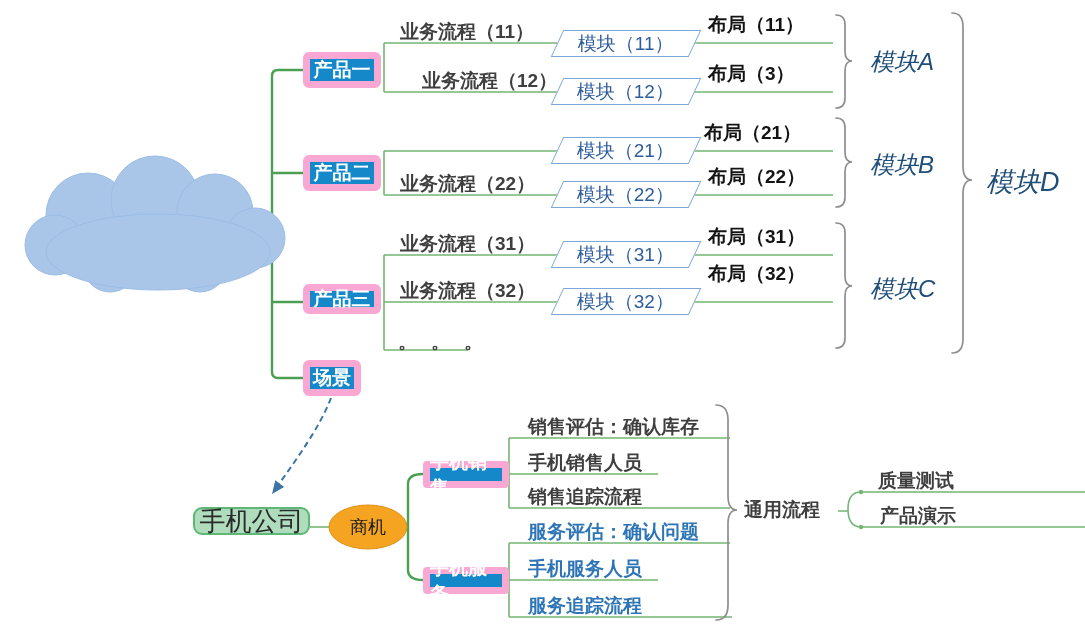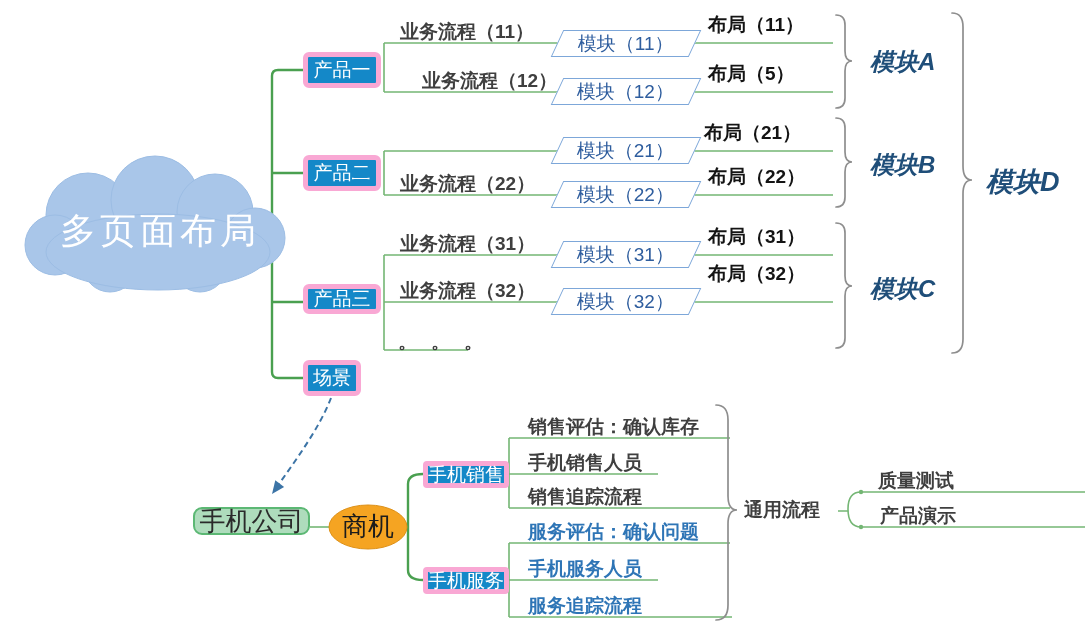--- a/index.html
+++ b/index.html
@@ -9,37 +9,37 @@
   .st-trunk{fill:none;stroke:var(--trunk_green,#4aa050);stroke-width:2.4px;stroke-linecap:round;}
   .st-line{fill:none;stroke:var(--line_green,#74b674);stroke-width:1.6px;}
   .st-brace{fill:none;stroke:var(--brace_gray,#8e8e8e);stroke-width:1.7px;stroke-linecap:round;}
   .st-arrow{fill:none;stroke:var(--arrow_blue,#3c74a6);stroke-width:2px;stroke-dasharray:6 4;}
   .cloud-part{fill:var(--cloud_fill,#a9c6e9);stroke:var(--cloud_edge,#9cbde4);stroke-width:1px;}
   .t{position:absolute;white-space:nowrap;font-size:19px;line-height:22px;z-index:3;font-weight:bold;}
   .flow{color:var(--text_dark,#3f3f3f);}
   .layout{font-weight:bold;color:var(--text_black,#141414);}
   .blueitem{color:var(--child_blue,#2e75b6);}
   .node{position:absolute;display:flex;align-items:center;justify-content:center;
-        background:var(--node_blue,#1488c8);color:var(--node_text,#fff);font-weight:normal;
-        font-size:19px;border-radius:6px;z-index:2;border:5px solid #f9a8d4;box-sizing:border-box;}
+        background:var(--node_blue,#1488c8);color:var(--node_text,#fff);font-weight:bold;
+        font-size:19px;border-radius:6px;z-index:2;border:7px solid #f9a8d4;box-sizing:border-box;}
   .para{position:absolute;width:138px;height:27px;background:#fff;
         border:1.5px solid var(--para_border,#7da7d9);transform:skewX(-25deg);
         display:flex;align-items:center;justify-content:center;z-index:2;box-sizing:border-box;}
   .para span{transform:skewX(25deg);color:var(--para_text,#2e5d9e);font-size:19px;white-space:nowrap;}
-  .group-label{position:absolute;font-weight:bold;font-style:italic;
+  .group-label{position:absolute;font-weight:normal;font-style:italic;
         color:var(--group_label,#1f4e79);font-size:24px;white-space:nowrap;z-index:3;}
   .serif{font-family:"Liberation Serif","DejaVu Serif",serif;}
   #cloud-text{position:absolute;left:48px;top:207px;width:224px;text-align:center;color:#fff;
         font-size:36px;letter-spacing:4px;font-weight:normal;z-index:3;}
   #company{position:absolute;left:193px;top:507px;width:117px;height:28px;z-index:2;
         background:var(--company_fill,#aedcbc);border:2px solid var(--company_border,#5cb874);
         border-radius:9px;display:flex;align-items:center;justify-content:center;box-sizing:border-box;
         color:var(--company_text,#2a2a2a);font-size:26px;}
   #opportunity-text{position:absolute;left:329px;top:513px;width:78px;text-align:center;z-index:3;
-        color:#1c1c1c;font-size:26px;line-height:28px;}
+        color:#1c1c1c;font-size:18px;line-height:28px;}
   .dots{letter-spacing:14px;color:var(--text_dark,#3f3f3f);}
 </style>
 </head>
 <body>
 
 <div id="canvas">
 
   <svg id="wires" width="1085" height="624" viewBox="0 0 1085 624">
 
     <path class="st-trunk" d="M303,70 H278 Q272,70 272,76 V372 Q272,378 278,378 H303 M272,173 H303 M272,302 H303"></path>
@@ -73,21 +73,20 @@
     <path class="st-line" d="M509,438 V508 M509,438 H730 M509,474 H658 M509,508 H730"></path>
     <path class="st-line" d="M509,543 V617 M509,543 H730 M509,580 H658 M509,617 H732"></path>
 
     <path class="st-brace" d="M716,405 Q728,405 728,420 L728,496 Q728,510 737,510 Q728,510 728,524 L728,605 Q728,620 716,620"></path>
 
     <path class="st-line" d="M838,511 H848 M861,492 Q848,492 848,509 Q848,527 861,527 M861,492 H1085 M861,527 H1085"></path>
     <circle cx="861" cy="492" r="2.2" fill="var(--line_green,#74b674)"></circle>
     <circle cx="861" cy="527" r="2.2" fill="var(--line_green,#74b674)"></circle>
   </svg>
 
-  <div id="cloud-text">多页面布局</div>
 
   <div class="node" style="left:303px;top:52px;width:78px;height:36px;">产品一</div>
   <div class="node" style="left:303px;top:155px;width:78px;height:36px;">产品二</div>
   <div class="node" style="left:303px;top:284px;width:78px;height:30px;">产品三</div>
   <div class="node" style="left:303px;top:360px;width:58px;height:36px;">场景</div>
 
   <div class="t flow" style="left:400px;top:21px;">业务流程（11）</div>
   <div class="t flow" style="left:422px;top:70px;">业务流程（12）</div>
   <div class="t flow" style="left:400px;top:173px;">业务流程（22）</div>
   <div class="t flow" style="left:400px;top:233px;">业务流程（31）</div>
@@ -107,21 +106,21 @@
       <span>模块（22）</span>
     </div>
   <div class="para" style="left:557px;top:241px;">
       <span>模块（31）</span>
     </div>
   <div class="para" style="left:557px;top:288px;">
       <span>模块（32）</span>
     </div>
 
   <div class="t layout" style="left:708px;top:14px;">布局（11）</div>
-  <div class="t layout" style="left:708px;top:63px;">布局（5）</div>
+  <div class="t layout" style="left:708px;top:63px;">布局（3）</div>
   <div class="t layout" style="left:704px;top:122px;">布局（21）</div>
   <div class="t layout" style="left:708px;top:166px;">布局（22）</div>
   <div class="t layout" style="left:708px;top:226px;">布局（31）</div>
   <div class="t layout" style="left:708px;top:263px;">布局（32）</div>
 
   <div class="group-label" style="left:870px;top:46px;">模块A</div>
   <div class="group-label" style="left:870px;top:149px;">模块B</div>
   <div class="group-label" style="left:870px;top:273px;">模块C</div>
   <div class="group-label" style="left:986px;top:164px;font-size:27px;">模块D</div>
 

